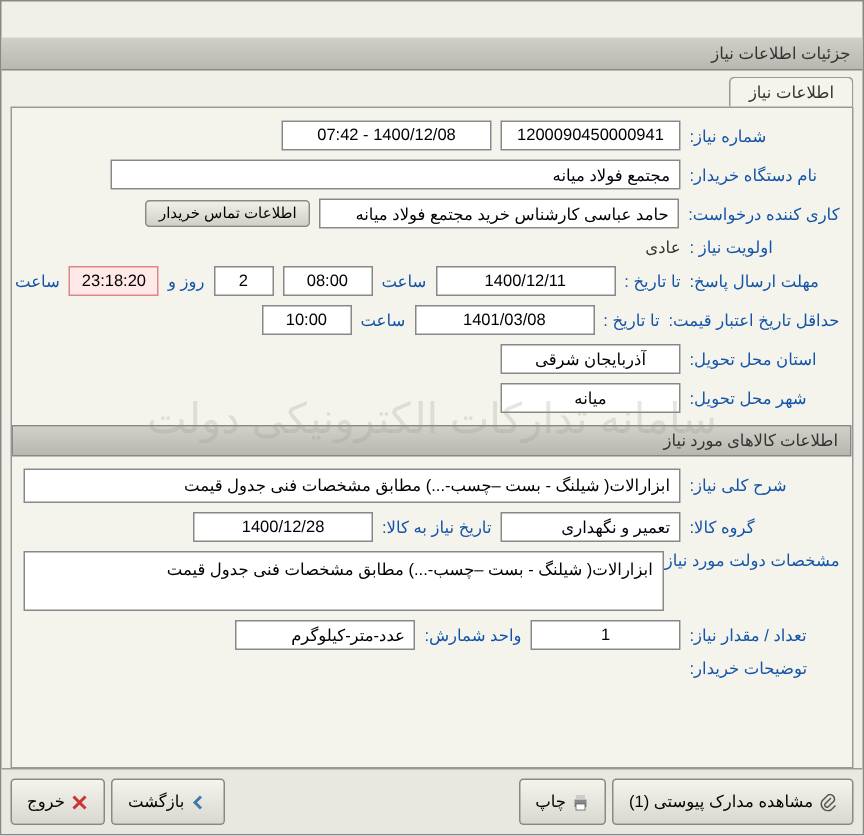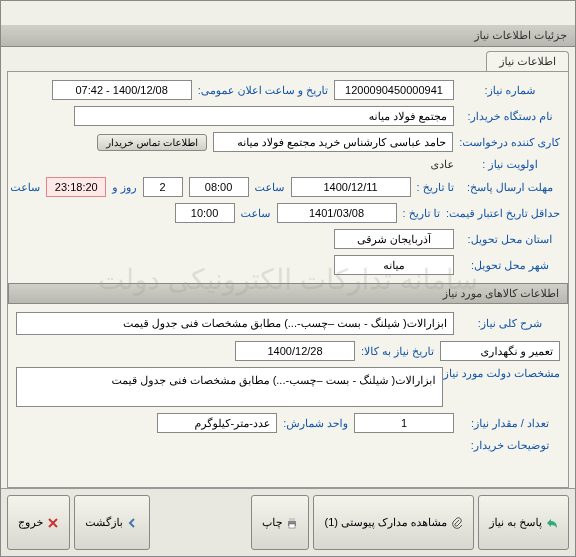--- a/index.html
+++ b/index.html
@@ -57,21 +57,21 @@
     }
     .row {
       display: flex;
       align-items: center;
       margin-bottom: 6px;
       gap: 6px;
     }
     .label {
       color: #1454a8;
       font-size: 11px;
-      text-align: center;
+      text-align: left;
       min-width: 100px;
       white-space: nowrap;
     }
     .label-sm {
       color: #1454a8;
       font-size: 11px;
       white-space: nowrap;
     }
     .input {
       border: 1px solid #888;
@@ -138,21 +138,21 @@
     .button-bar {
       display: flex;
       gap: 4px;
       padding: 6px;
       background: #e8e8e0;
       border-top: 1px solid #999;
     }
     .btn {
       background: linear-gradient(#f4f4ec, #d8d8d0);
       border: 1px solid #888;
-      padding: 20px 10px;
+      padding: 8px 10px;
       font-size: 11px;
       border-radius: 3px;
       cursor: pointer;
       display: flex;
       align-items: center;
       gap: 4px;
     }
     .btn-icon {
       width: 12px;
       height: 12px;
@@ -172,21 +172,20 @@
 
   <div class="tabs">
     <div class="tab active">اطلاعات نیاز</div>
   </div>
 
   <div class="content">
 
     <div class="row">
       <span class="label">شماره نیاز:</span>
       <input class="input input-sm" readonly="" value="1200090450000941" style="">
-      <span class="label-sm">تاریخ و ساعت اعلان عمومی:</span>
       <input class="input" style="width: 140px;" readonly="" value="1400/12/08 - 07:42">
     </div>
 
     <div class="row">
       <span class="label">نام دستگاه خریدار:</span>
       <input class="input input-xwide" readonly="" value="مجتمع فولاد میانه" style="">
     </div>
 
     <div class="row">
       <span class="label">کاری کننده درخواست:</span>
@@ -230,20 +229,21 @@
     </div>
 
     <div class="section-header">اطلاعات کالاهای مورد نیاز</div>
 
     <div class="row">
       <span class="label">شرح کلی نیاز:</span>
       <div class="multi-input">ابزارالات( شیلنگ - بست –چسب-...) مطابق مشخصات فنی جدول قیمت</div>
     </div>
 
     <div class="row">
+      <span class="label">گروه کالا:</span>
       <input class="input input-sm" style="text-align: right; padding-right: 6px;" readonly="" value="تعمیر و نگهداری">
       <span class="label-sm">تاریخ نیاز به کالا:</span>
       <input class="input input-date" readonly="" value="1400/12/28" style="">
     </div>
 
     <div class="row" style="align-items:flex-start">
       <span class="label">مشخصات دولت مورد نیاز:</span>
       <div class="multi-input tall">ابزارالات( شیلنگ - بست –چسب-...) مطابق مشخصات فنی جدول قیمت</div>
     </div>
 
@@ -254,28 +254,20 @@
       <input class="input input-sm" style="text-align: right; padding-right: 6px;" readonly="" value="عدد-متر-کیلوگرم">
     </div>
 
     <div class="row" style="align-items:flex-start">
       <span class="label">توضیحات خریدار:</span>
     </div>
 
   </div>
 
   <div class="button-bar">
-    <button class="btn">
-      <span class="btn-icon">
-        <svg viewBox="0 0 12 12">
-            <path d="M5 2L1 6l4 4V8c3 0 5 1 6 3 0-4-2-7-6-7V2z" fill="#3a7"></path>
-          </svg>
-      </span>
-      <span>پاسخ به نیاز</span>
-    </button>
     <button class="btn">
       <span class="btn-icon">
         <svg viewBox="0 0 12 12">
             <path d="M8 3l-4 4a1.5 1.5 0 002 2l4-4a3 3 0 00-4-4L2 5a4.5 4.5 0 006 6l3-3" fill="none" stroke="#555" stroke-width="1"></path>
           </svg>
       </span>
       <span>مشاهده مدارک پیوستی (1)</span>
     </button>
     <button class="btn">
       <span class="btn-icon">

